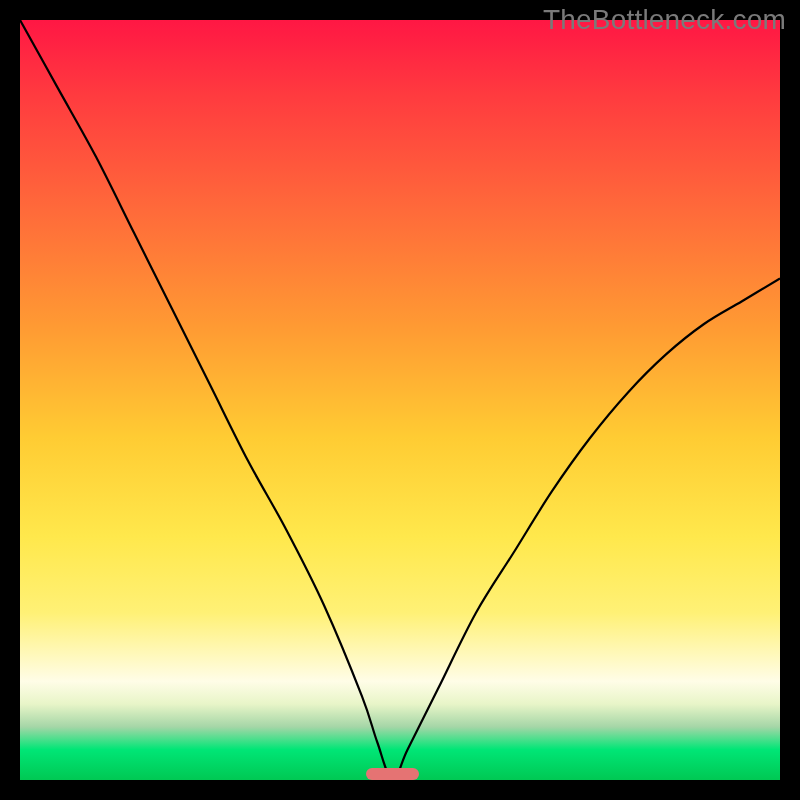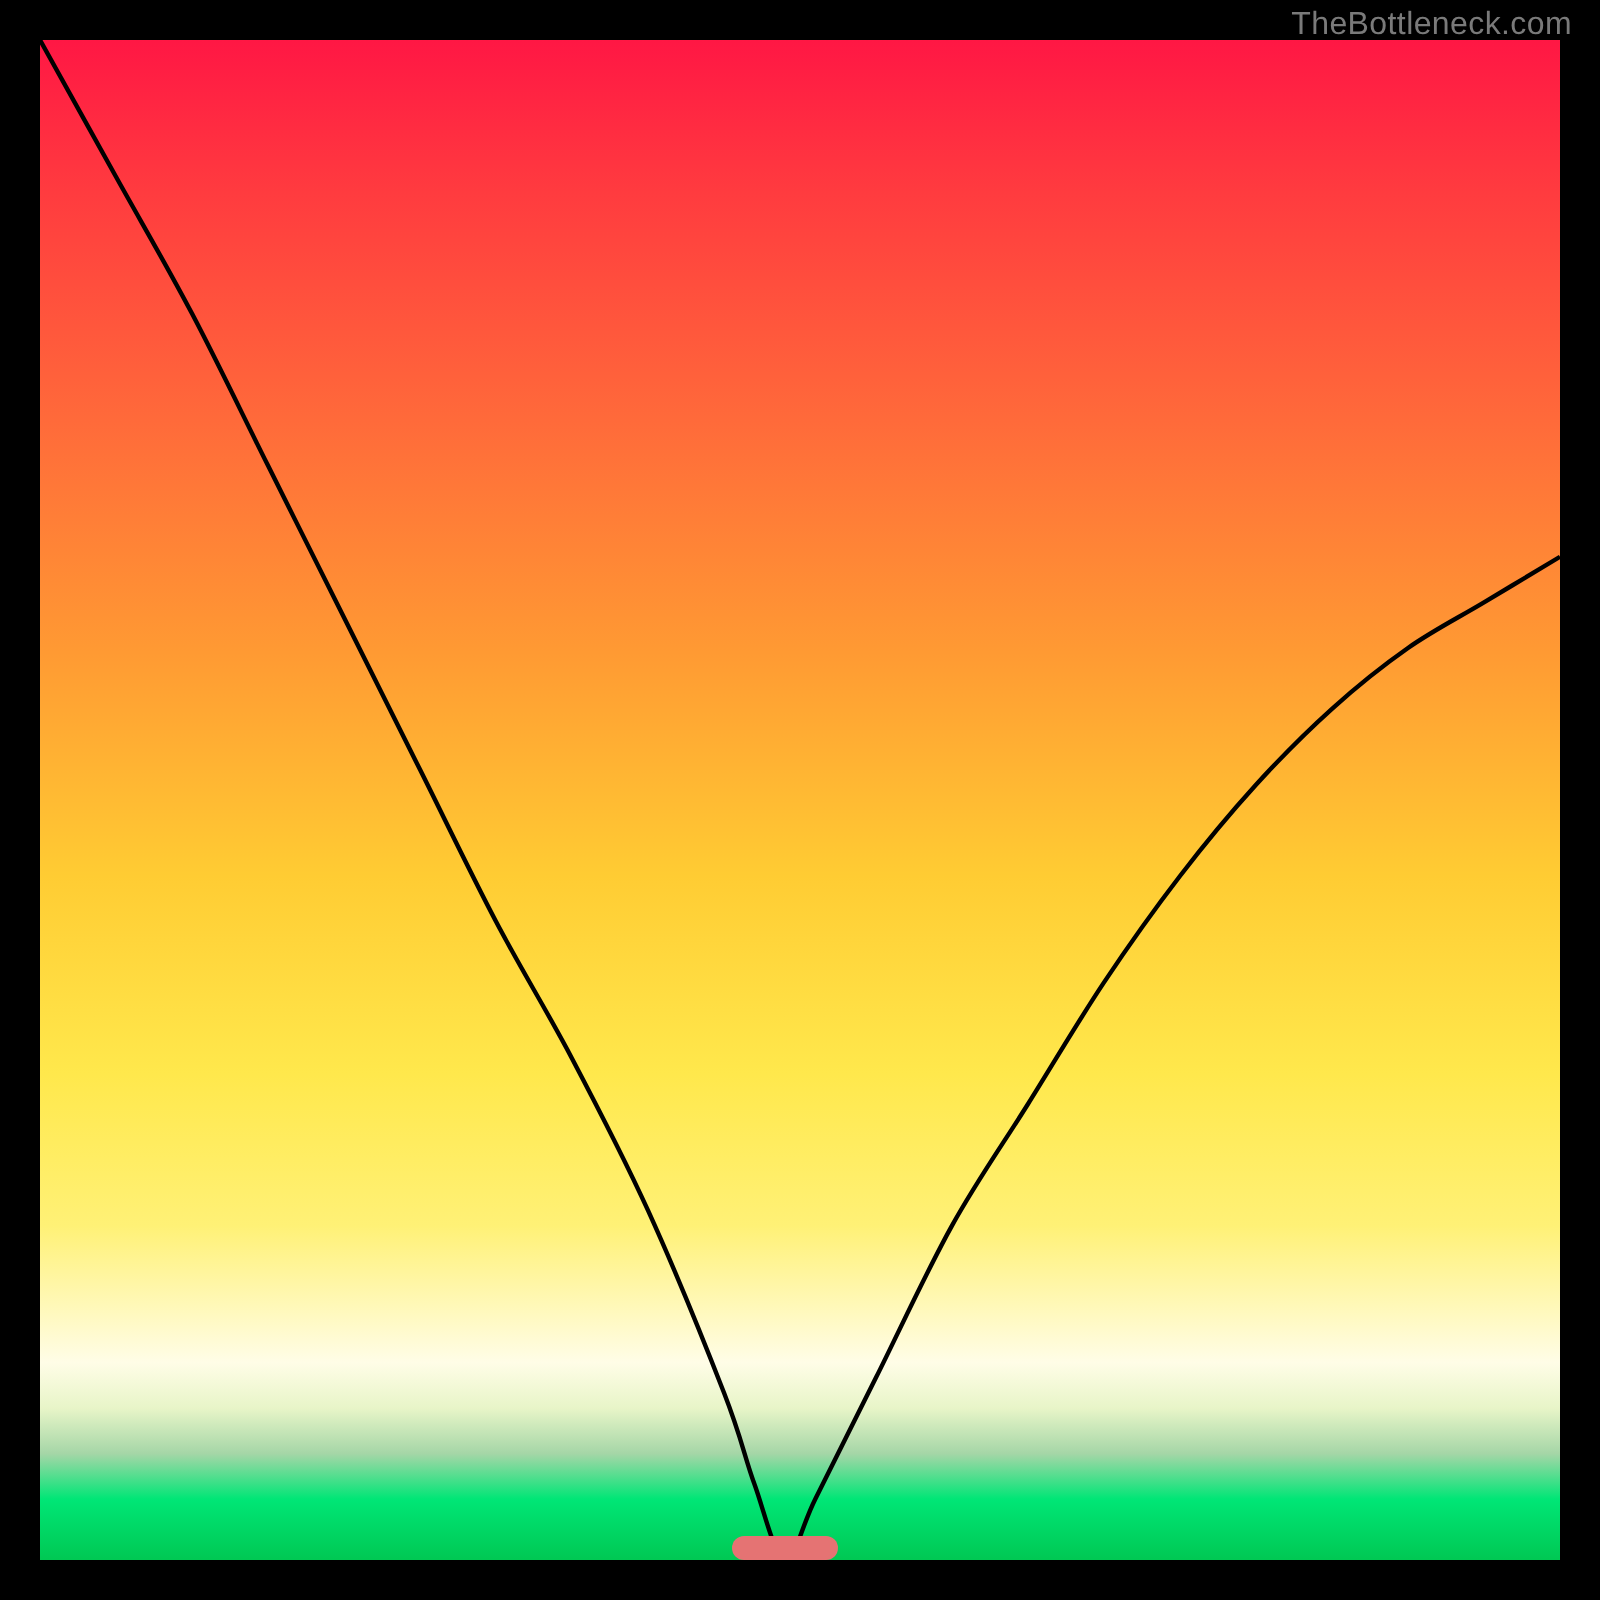--- a/index.html
+++ b/index.html
@@ -47,21 +47,21 @@
     position: absolute;
     background: #e57373;
     border-radius: 6px;
   }
   .watermark {
     position: absolute;
     top: 4px;
     right: 14px;
     color: #7a7a7a;
     font-family: Arial, Helvetica, sans-serif;
-    font-size: 16px;
+    font-size: 28px;
     letter-spacing: 0.2px;
     text-align: right;
   }
 </style>
 </head>
 <body>
 
 <div class="container">
 
   <div class="plot-area">

